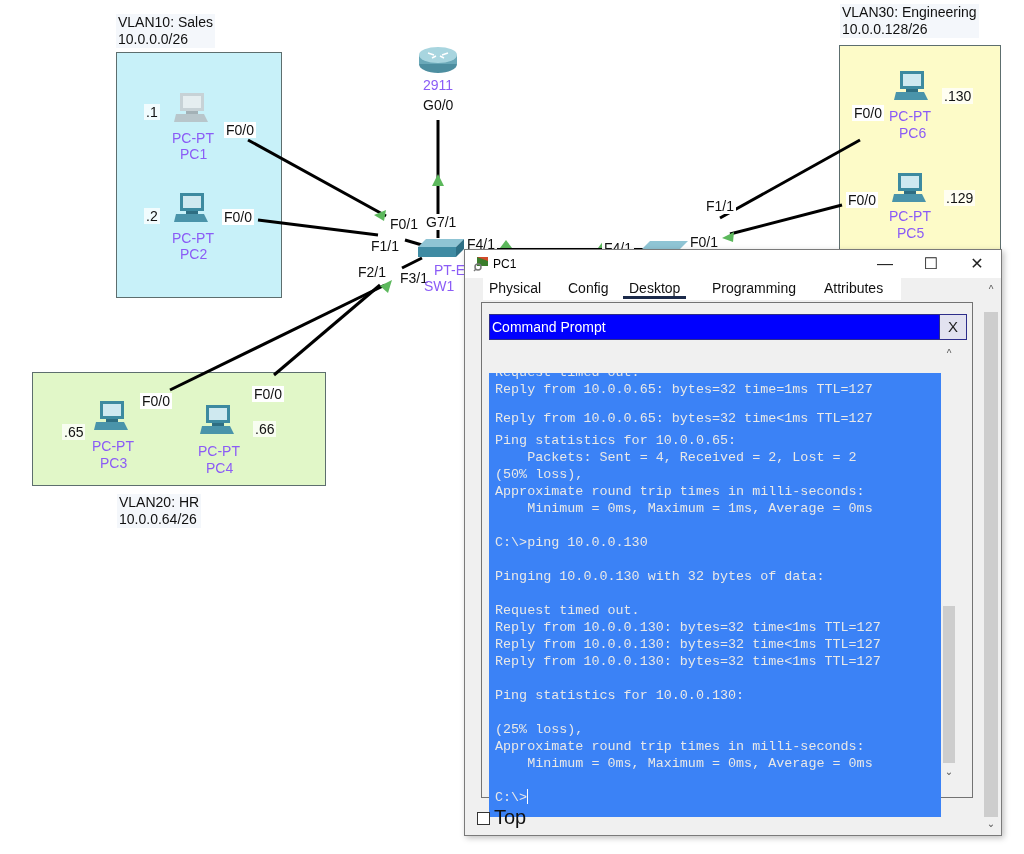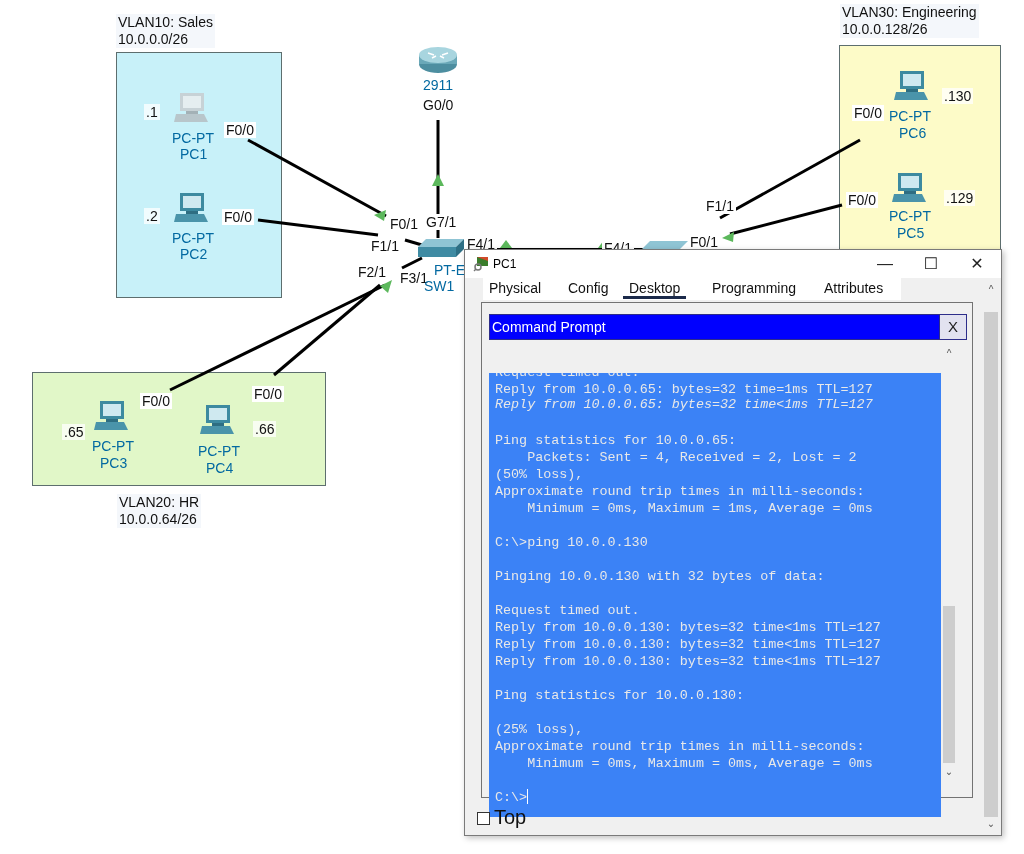--- a/index.html
+++ b/index.html
@@ -1,20 +1,20 @@
 <!DOCTYPE html>
 <html><head>
 <meta charset="utf-8">
 <style>
   html,body{margin:0;padding:0;}
   body{width:1024px;height:854px;background:#ffffff;position:relative;overflow:hidden;font-family:"Liberation Sans",sans-serif;}
   .abs{position:absolute;}
   .lbl{position:absolute;font-size:14px;color:#111;background:#fff;padding:0 2px;line-height:16px;white-space:nowrap;}
   .lbl.t{background:rgba(255,255,255,0.75);}
-  .devname{position:absolute;font-size:14px;color:#0369a1;text-align:center;line-height:16px;white-space:nowrap;}
+  .devname{position:absolute;font-size:14px;color:#8b5cf6;text-align:center;line-height:16px;white-space:nowrap;}
   .vlanbox{position:absolute;border:1px solid #5d6e6e;}
   .vlantitle{position:absolute;font-size:14px;line-height:17px;color:#111;background:#f4f7fb;padding:0 2px;}
   svg.links{position:absolute;left:0;top:0;}
   .pc{position:absolute;width:36px;height:34px;}
   
   .win{position:absolute;left:464px;top:249px;width:536px;height:585px;background:#f0f0f0;border:1px solid #7a7a7a;box-shadow:2px 2px 6px rgba(0,0,0,0.25);}
   .titlebar{position:absolute;left:0;top:0;width:536px;height:28px;background:#fff;}
   .wtitle{position:absolute;left:28px;top:7px;font-size:12px;color:#000;}
   .wbtn{position:absolute;top:3px;width:40px;height:22px;text-align:center;font-size:16px;line-height:22px;color:#222;}
   .tabs{position:absolute;left:18px;top:28px;height:22px;width:418px;background:#fff;}
@@ -199,21 +199,21 @@
   </div>
 
   <div class="panel">
     <div class="cmdbar">
       <div class="cmdtitle">Command Prompt</div>
       <div class="cmdclose">X</div>
     </div>
     <div class="term" id="term">
         <div class="tline" style="top: -9px;">Request timed out.</div>
         <div class="tline" style="top: 8px;">Reply from 10.0.0.65: bytes=32 time=1ms TTL=127</div>
-        <div class="tline" style="top: 23px; font-style: italic;">Reply from 10.0.0.65: bytes=32 time&lt;1ms TTL=127</div>
+        <div class="tline" style="top: 37px;">Reply from 10.0.0.65: bytes=32 time&lt;1ms TTL=127</div>
         <div class="tline" style="top: 42px;"></div>
         <div class="tline" style="top: 59px;">Ping statistics for 10.0.0.65:</div>
         <div class="tline" style="top: 76px;">    Packets: Sent = 4, Received = 2, Lost = 2</div>
         <div class="tline" style="top: 93px;">(50% loss),</div>
         <div class="tline" style="top: 110px;">Approximate round trip times in milli-seconds:</div>
         <div class="tline" style="top: 127px;">    Minimum = 0ms, Maximum = 1ms, Average = 0ms</div>
         <div class="tline" style="top: 144px;"></div>
         <div class="tline" style="top: 161px;">C:\&gt;ping 10.0.0.130</div>
         <div class="tline" style="top: 178px;"></div>
         <div class="tline" style="top: 195px;">Pinging 10.0.0.130 with 32 bytes of data:</div>

